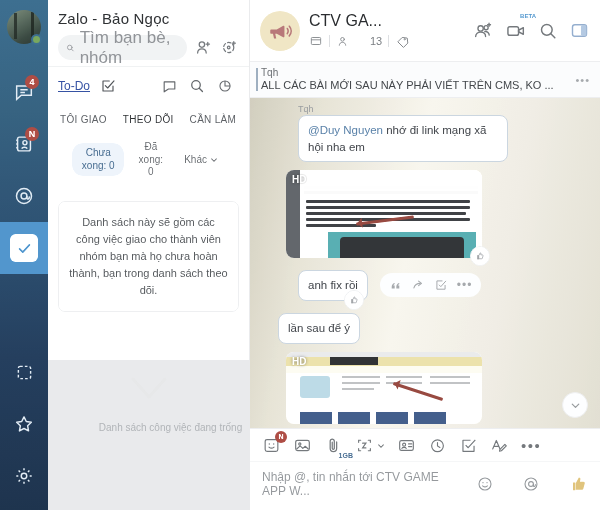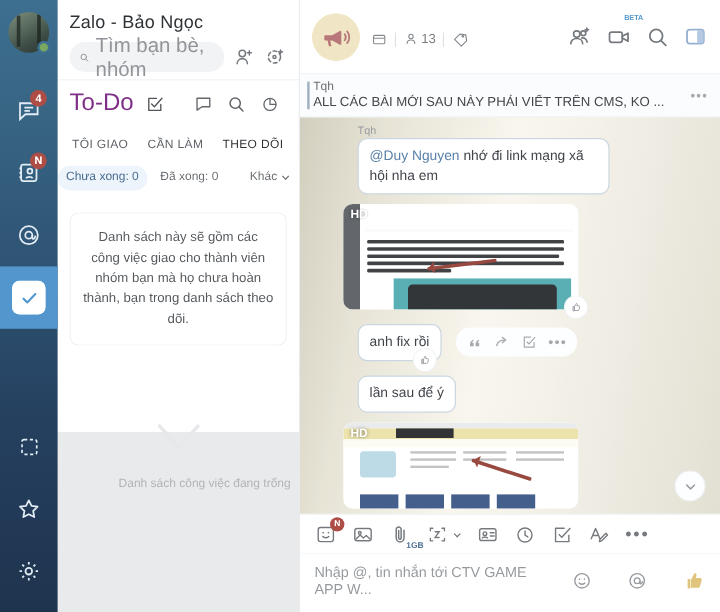--- a/index.html
+++ b/index.html
@@ -76,32 +76,32 @@
     flex: 1; height: 25px; background: #e3e5e8; border-radius: 13px;
     display: flex; align-items: center; padding: 0 8px; gap: 5px;
   }
   .search-box span { font-size: 17px; color: #868c93; }
   .icon-btn { cursor: pointer; display: flex; align-items: center; justify-content: center; }
 
   .todo-bar {
     display: flex; align-items: center; padding: 8px 10px 6px 10px; gap: 0;
     border-top: 1px solid #e2e4e7;
   }
-  .todo-label { font-size: 20px; color: #a21caf; margin-right: 4px; }
+  .todo-label { font-size: 12px; color: #1d4ed8; margin-right: 4px; text-decoration: underline; }
   .todo-bar .sp { flex: 1; }
   .todo-bar .ib { width: 28px; height: 22px; display:flex; align-items:center; justify-content:center; cursor:pointer;}
 
   .tabs { display: flex; align-items: flex-end; padding: 0 0 0 4px; height: 28px; }
   .tab {
     font-size: 10px; color: #5c6view; color:#565c63; padding: 5px 8px 6px 8px;
     letter-spacing: .3px; cursor: pointer; border-radius: 5px 5px 0 0;
   }
   .tab.active { background: #fafbfc; color: #2a2e33; }
 
-  .filters { display: flex; align-items: center; padding: 6px 0; gap: 4px; background:#fafbfc; }
+  .filters { display: flex; align-items: center; padding: 6px 24px; gap: 4px; background:#fafbfc; }
   .chip-f { font-size: 10px; color: #5e646b; padding: 4px 7px; border-radius: 11px; cursor: pointer; line-height:1.25; text-align:center;}
   .chip-f.active { background: #dde7f3; color: #2a6aa8; }
   .chip-f.dd { display: flex; align-items: center; gap: 3px; margin-left:auto; }
 
   .todo-body { flex: 1; background: #f3f4f6; padding: 12px 10px; position: relative; }
   .hint-card {
     border: 1px solid #e0e2e5; border-radius: 7px; background: #f5f6f7;
     padding: 12px 10px; text-align: center; font-size: 11px; color: #4e545a;
     line-height: 1.55;
   }
@@ -118,21 +118,21 @@
     display: flex; align-items: center; padding: 0 10px; gap: 9px;
   }
   .grp-avatar {
     width: 40px; height: 40px; border-radius: 50%;
     background: #ead9a0; flex: 0 0 40px; display: flex; align-items: center; justify-content: center;
   }
   .head-mid { flex: 1; min-width: 0; }
   .grp-name { font-size: 16px; color: #262a2e; line-height: 1.1; white-space: nowrap; overflow: hidden; }
   .grp-sub { display: flex; align-items: center; gap: 6px; margin-top: 4px; color: #70767d; font-size: 11px; }
   .grp-sub .divider { width: 1px; height: 12px; background: #cfd3d7; }
-  .grp-sub .grp-members { display:flex; align-items:center; gap:2px; }
+  .grp-sub .grp-members { display:flex; align-items:center; gap:21px; }
   .head-actions { display: flex; align-items: center; gap: 11px; }
   .beta-tag {
     position: absolute; top: -7px; right: -9px; font-size: 6px; color: #2196f3; font-weight: bold;
   }
   .head-act { position: relative; cursor: pointer; display:flex; align-items:center; }
 
   .pinned {
     background: #eceef0; border-bottom: 1px solid #dfe1e4;
     padding: 5px 10px 6px 11px; position: relative;
   }
@@ -316,25 +316,25 @@
           <circle cx="12" cy="12" r="7.6"></circle>
             <path d="M12 4.4V12h7.6"></path>
         </svg>
       </div>
     </div>
 
     <div class="tabs">
       <div class="tab">
         <span>TÔI GIAO</span>
       </div>
+      <div class="tab active">
+        <span>THEO DÕI</span>
+      </div>
       <div class="tab">
         <span>CẦN LÀM</span>
-      </div>
-      <div class="tab active">
-        <span>THEO DÕI</span>
       </div>
     </div>
 
     <div class="filters">
       <div class="chip-f active">Chưa xong: 0</div>
       <div class="chip-f">Đã xong: 0</div>
       <div class="chip-f dd">
         <span>Khác</span>
         <svg width="8" height="8" viewBox="0 0 12 12" style="stroke:#6b7077;fill:none;stroke-width:1.6;stroke-linecap:round">
           <path d="M2.5 4.3L6 8l3.5-3.7"></path>
@@ -357,20 +357,21 @@
 
     <div class="chat-head">
       <div class="grp-avatar">
         <svg width="26" height="26" viewBox="0 0 24 24" style="fill:#d4676a;stroke:none">
           <path d="M3 10.5v3c0 .6.4 1 1 1h1.5l1 4.5h2l-.9-4.5h1.4l6 3.3c.5.3 1.1-.1 1.1-.7V7.9c0-.6-.6-1-1.1-.7l-6 3.3H4c-.6 0-1 .4-1 1z"></path>
           <path d="M18.3 9.1a.7.7 0 011 .2 4.6 4.6 0 010 5.4.7.7 0 11-1.1-.8 3.2 3.2 0 000-3.8.7.7 0 01.1-1z"></path>
           <path d="M20.2 7a.7.7 0 011 .2 7.8 7.8 0 010 9.6.7.7 0 11-1.1-.8 6.4 6.4 0 000-8 .7.7 0 01.1-1z"></path>
         </svg>
       </div>
       <div class="head-mid">
+        <div class="grp-name">CTV GA...</div>
         <div class="grp-sub">
           <svg width="14" height="14" viewBox="0 0 24 24" style="stroke:#7b8187;fill:none;stroke-width:1.6">
             <rect x="4" y="6" width="16" height="12" rx="1.6"></rect>
               <path d="M4 10h16"></path>
           </svg>
           <span class="divider"></span>
           <div class="grp-members">
             <svg width="13" height="13" viewBox="0 0 24 24" style="stroke:#7b8187;fill:none;stroke-width:1.7;stroke-linecap:round">
               <circle cx="12" cy="8" r="3.4"></circle>
                 <path d="M6 19c0-3.3 2.7-5.4 6-5.4s6 2.1 6 5.4"></path>
@@ -477,21 +478,21 @@
           </svg>
           <svg width="14" height="14" viewBox="0 0 24 24" style="stroke:#9aa0a6;fill:none;stroke-width:1.7;stroke-linejoin:round">
             <path d="M19 12v7.2H5V5h9.5"></path>
               <path d="M8.5 11.6l3.2 3.2L20.5 5"></path>
           </svg>
           <span style="color:#9aa0a6;font-size:12px;letter-spacing:1px;line-height:1">•••</span>
         </div>
       </div>
 
       <div class="msg-row" style="padding-top:12px">
-        <div style="margin-left:36px">
+        <div style="margin-left:16px">
           <div class="bubble">lần sau để ý</div>
         </div>
       </div>
 
       <div class="msg-row" style="padding-top:8px">
         <div style="margin-left:24px">
           <div class="img-msg">
             <div class="hd-tag">HD</div>
             <div class="sheet-shot">
               <div class="sheet-bar" style="top:0;height:5px;background:#dcdee0"></div>

